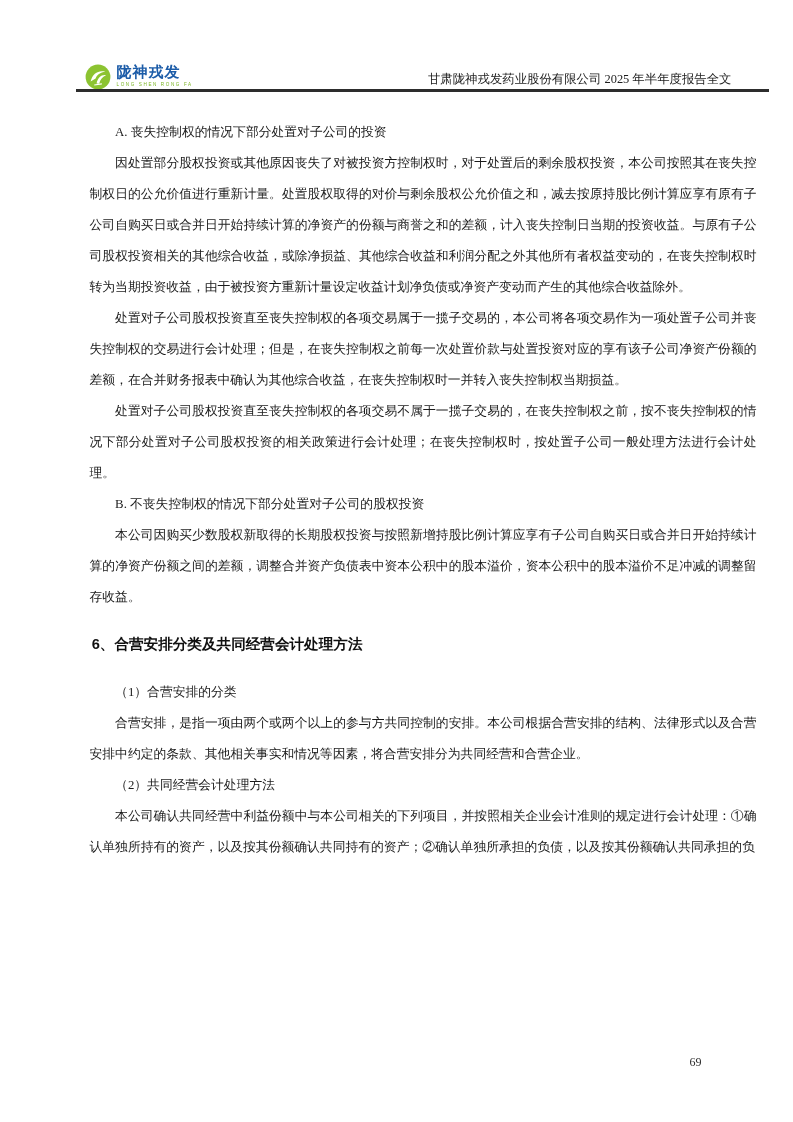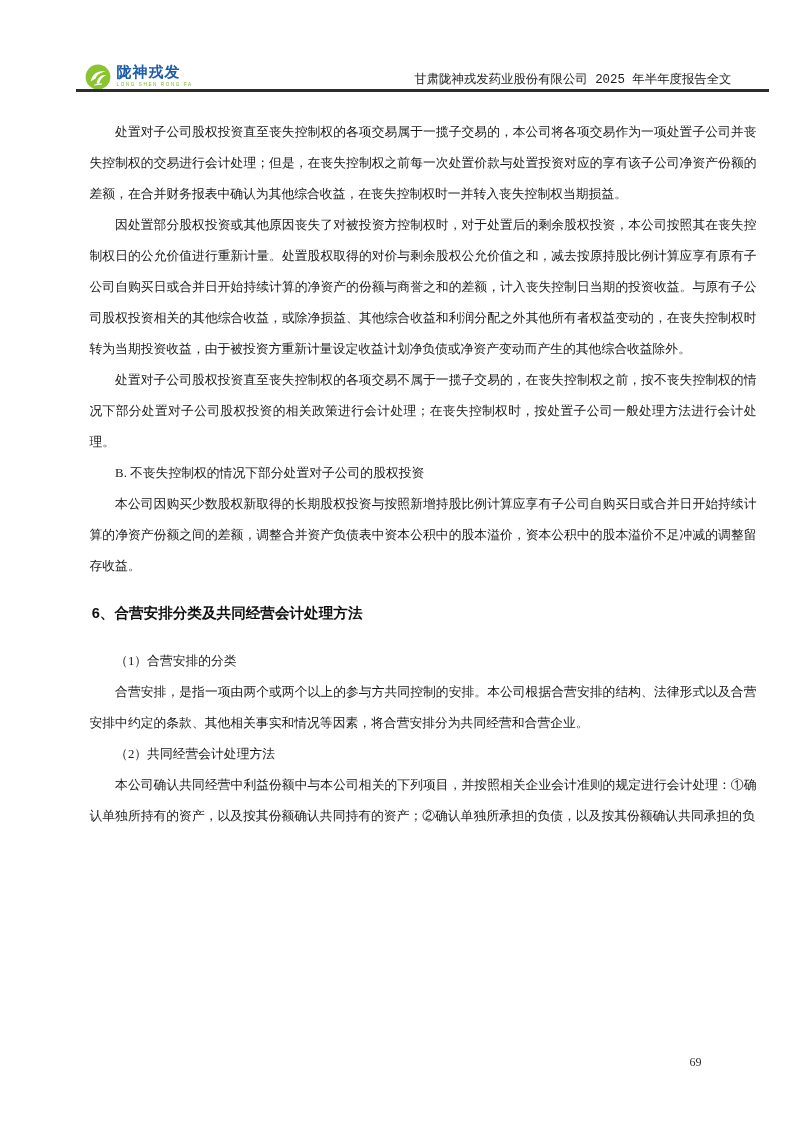--- a/index.html
+++ b/index.html
@@ -46,21 +46,20 @@
     margin-top: 1px;
   }
 
   .header-title {
     position: absolute;
     top: 54px;
     right: 43px;
     font-size: 12.4px;
     color: #1d1d1d;
     white-space: nowrap;
-    font-family: Liberation Mono, monospace;
   }
 
   .header-rule {
     position: absolute;
     top: 72px;
     left: 57px;
     width: 693px;
     height: 2.6px;
     background: #2d2d2d;
   }
@@ -123,22 +122,23 @@
         <span class="logo-name">陇神戎发</span>
         <span class="logo-sub">LONG SHEN RONG FA</span>
       </span>
     </div>
 
     <div class="header-title">甘肃陇神戎发药业股份有限公司 2025 年半年度报告全文</div>
     <div class="header-rule"></div>
   </div>
 
   <div class="doc-body">
+    <div class="subhead">A. 丧失控制权的情况下部分处置对子公司的投资</div>
+    <div class="para">因处置部分股权投资或其他原因丧失了对被投资方控制权时，对于处置后的剩余股权投资，本公司按照其在丧失控制权日的公允价值进行重新计量。处置股权取得的对价与剩余股权公允价值之和，减去按原持股比例计算应享有原有子公司自购买日或合并日开始持续计算的净资产的份额与商誉之和的差额，计入丧失控制日当期的投资收益。与原有子公司股权投资相关的其他综合收益，或除净损益、其他综合收益和利润分配之外其他所有者权益变动的，在丧失控制权时转为当期投资收益，由于被投资方重新计量设定收益计划净负债或净资产变动而产生的其他综合收益除外。</div>
     <div class="para">处置对子公司股权投资直至丧失控制权的各项交易属于一揽子交易的，本公司将各项交易作为一项处置子公司并丧失控制权的交易进行会计处理；但是，在丧失控制权之前每一次处置价款与处置投资对应的享有该子公司净资产份额的差额，在合并财务报表中确认为其他综合收益，在丧失控制权时一并转入丧失控制权当期损益。</div>
-    <div class="para">因处置部分股权投资或其他原因丧失了对被投资方控制权时，对于处置后的剩余股权投资，本公司按照其在丧失控制权日的公允价值进行重新计量。处置股权取得的对价与剩余股权公允价值之和，减去按原持股比例计算应享有原有子公司自购买日或合并日开始持续计算的净资产的份额与商誉之和的差额，计入丧失控制日当期的投资收益。与原有子公司股权投资相关的其他综合收益，或除净损益、其他综合收益和利润分配之外其他所有者权益变动的，在丧失控制权时转为当期投资收益，由于被投资方重新计量设定收益计划净负债或净资产变动而产生的其他综合收益除外。</div>
     <div class="para">处置对子公司股权投资直至丧失控制权的各项交易不属于一揽子交易的，在丧失控制权之前，按不丧失控制权的情况下部分处置对子公司股权投资的相关政策进行会计处理；在丧失控制权时，按处置子公司一般处理方法进行会计处理。</div>
     <div class="subhead">B. 不丧失控制权的情况下部分处置对子公司的股权投资</div>
     <div class="para">本公司因购买少数股权新取得的长期股权投资与按照新增持股比例计算应享有子公司自购买日或合并日开始持续计算的净资产份额之间的差额，调整合并资产负债表中资本公积中的股本溢价，资本公积中的股本溢价不足冲减的调整留存收益。</div>
     <div class="section-heading">6、合营安排分类及共同经营会计处理方法</div>
     <div class="subhead">（1）合营安排的分类</div>
     <div class="para">合营安排，是指一项由两个或两个以上的参与方共同控制的安排。本公司根据合营安排的结构、法律形式以及合营安排中约定的条款、其他相关事实和情况等因素，将合营安排分为共同经营和合营企业。</div>
     <div class="subhead">（2）共同经营会计处理方法</div>
     <div class="para">本公司确认共同经营中利益份额中与本公司相关的下列项目，并按照相关企业会计准则的规定进行会计处理：①确认单独所持有的资产，以及按其份额确认共同持有的资产；②确认单独所承担的负债，以及按其份额确认共同承担的负</div>
   </div>
 

